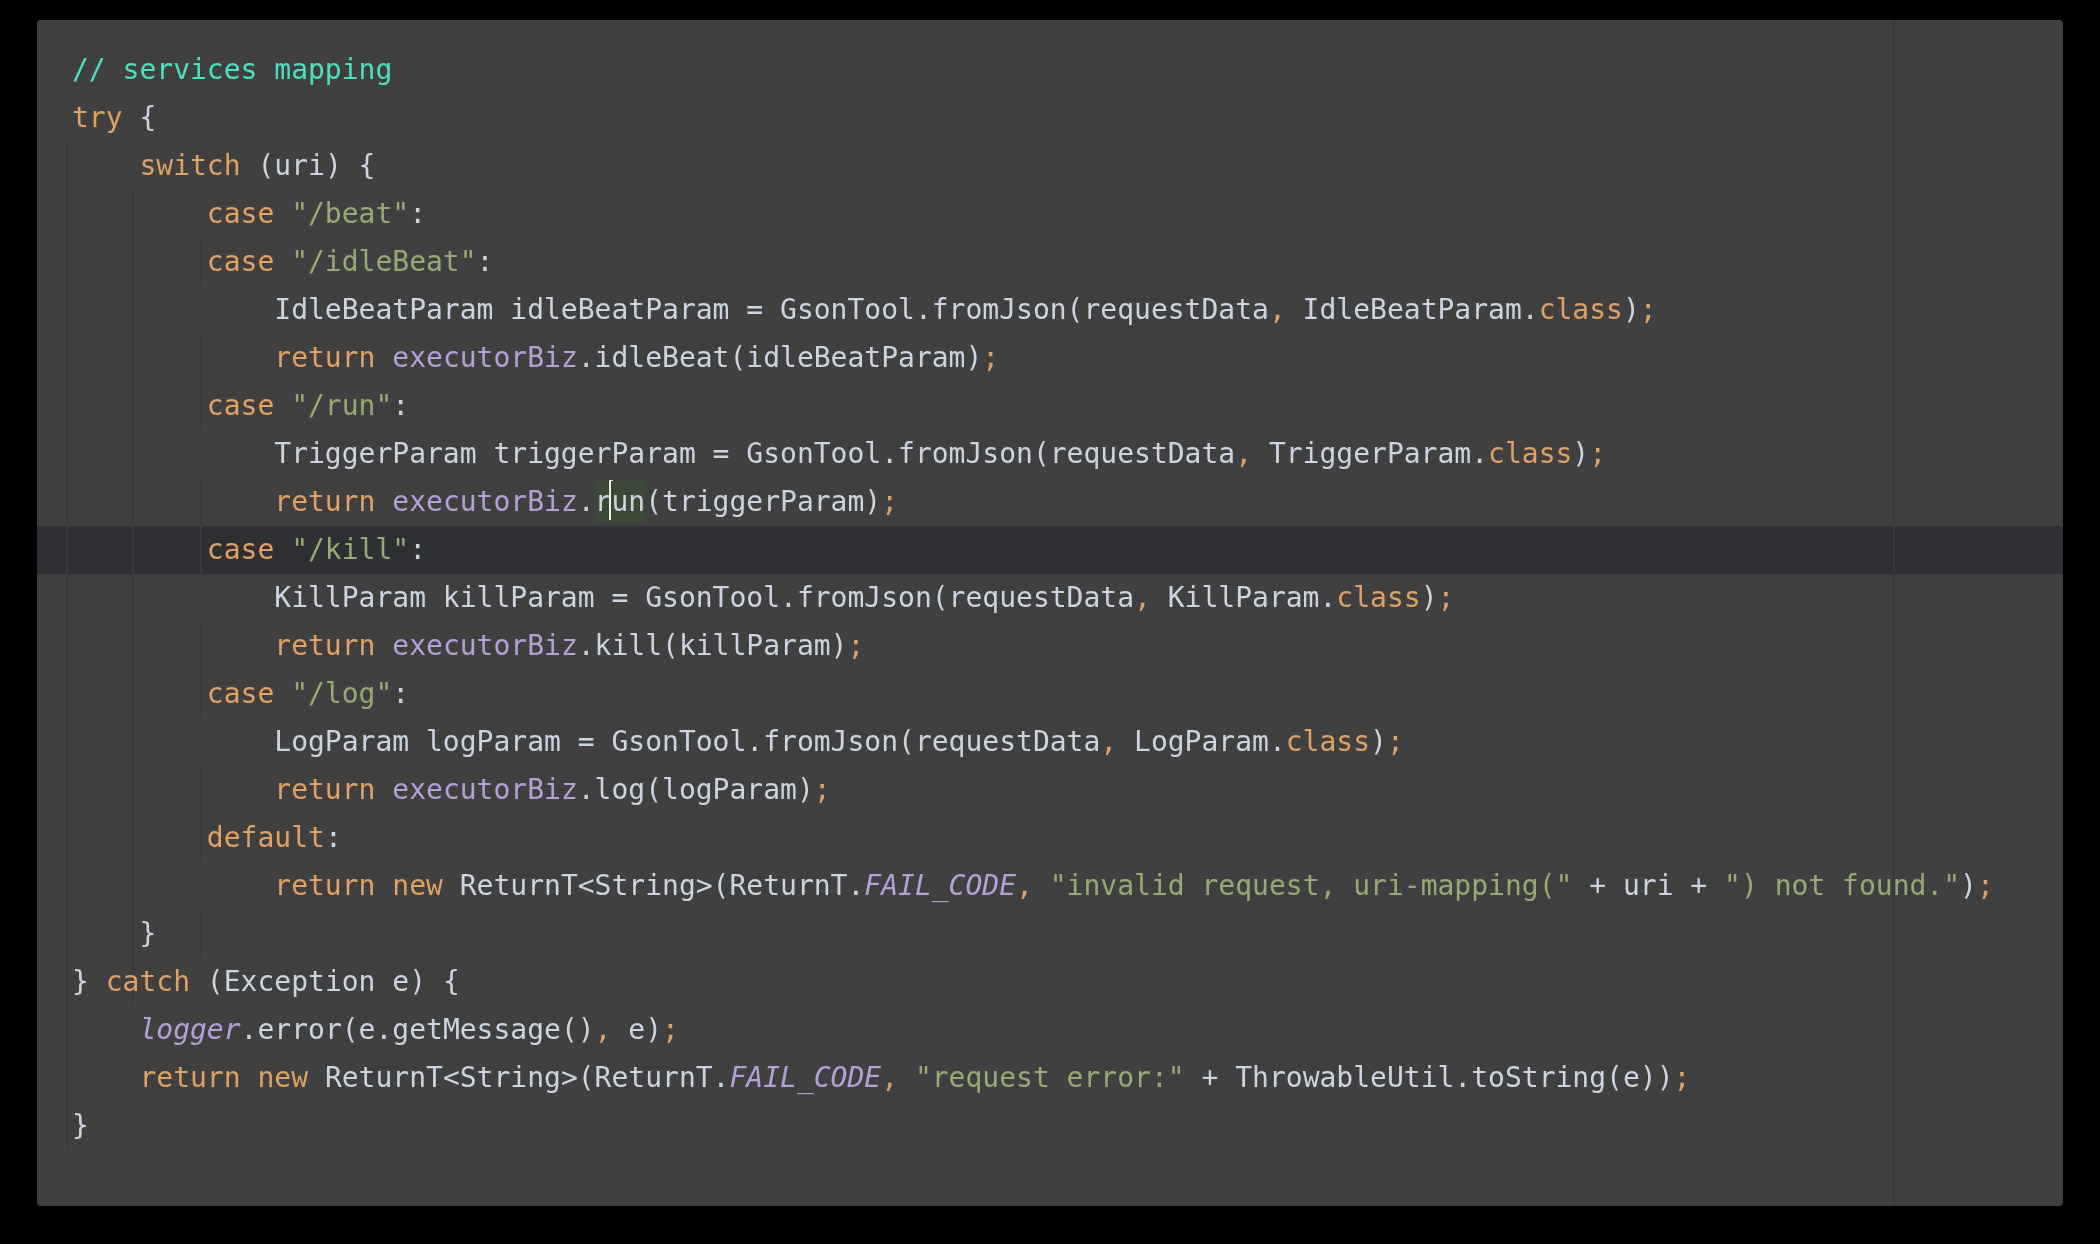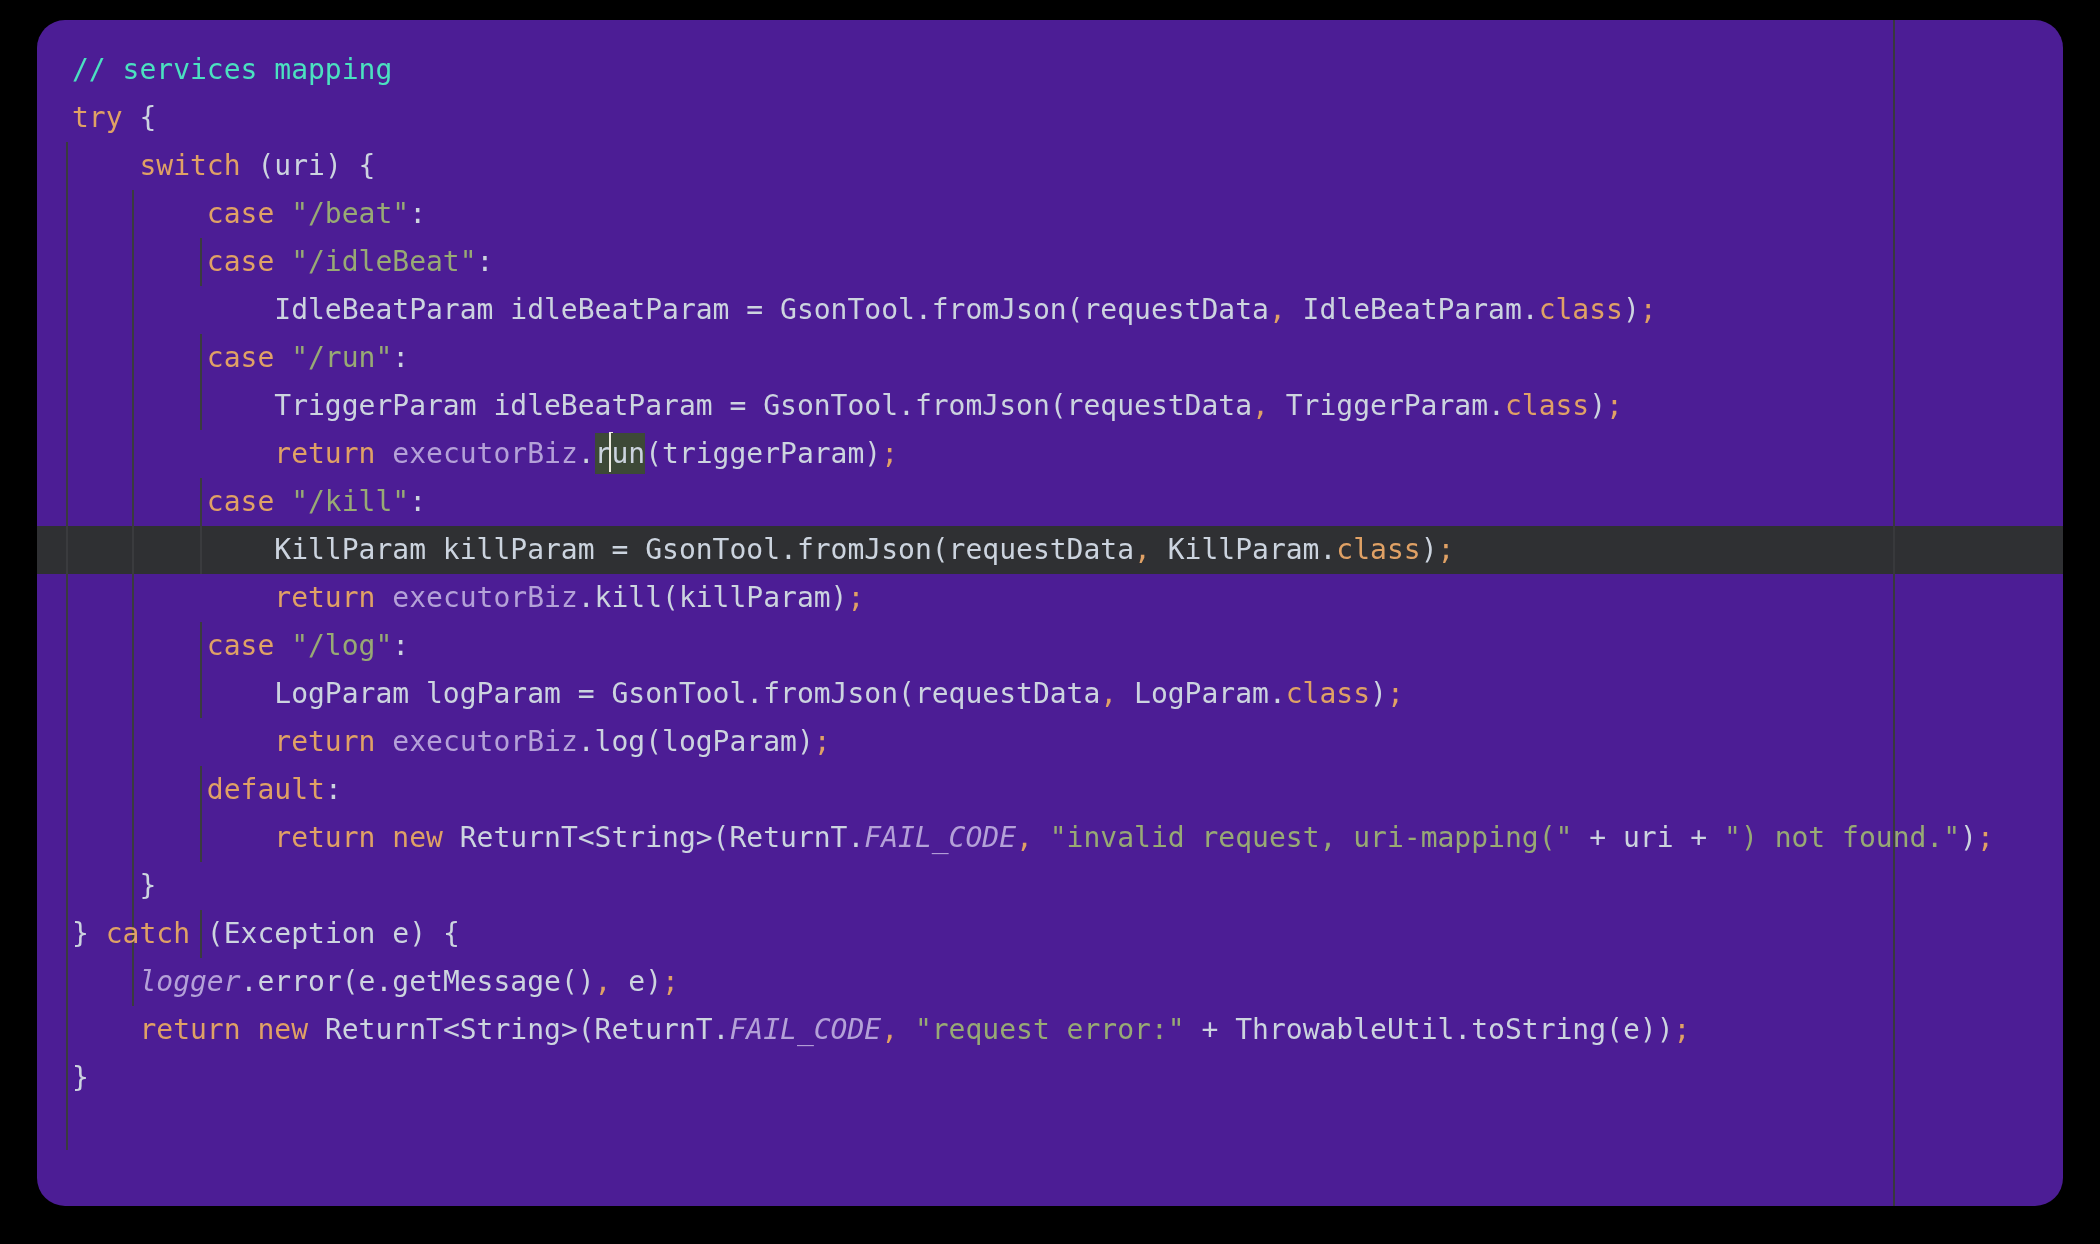--- a/index.html
+++ b/index.html
@@ -5,22 +5,22 @@
   html, body {
     margin: 0; padding: 0;
     width: 2100px; height: 1244px;
     background: #000000;
     overflow: hidden;
   }
   .editor-panel {
     position: absolute;
     left: 37px; top: 20px;
     width: 2026px; height: 1186px;
-    background: #4c1d95;
-    border-radius: 28px;
+    background: #404040;
+    border-radius: 4px;
     overflow: hidden;
     font-family: "DejaVu Sans Mono", "Liberation Mono", monospace;
     font-size: 28px;
     line-height: 48px;
   }
   .layer { position: absolute; inset: 0; }
   .deco-layer { z-index: 1; }
   .text-layer  { z-index: 2; padding: 26px 0 0 35px; }
 
   .current-line {
@@ -87,22 +87,23 @@
       <div class="wrap-ruler"></div>
     </div>
 
     <div class="layer text-layer" id="code-area">
         <div class="code-line"><span class="tok-com">// services mapping</span></div>
         <div class="code-line"><span class="tok-kw">try</span><span class="tok-pl"> {</span></div>
         <div class="code-line"><span class="tok-pl">    </span><span class="tok-kw">switch</span><span class="tok-pl"> (uri) {</span></div>
         <div class="code-line"><span class="tok-pl">        </span><span class="tok-kw">case</span><span class="tok-pl"> </span><span class="tok-str">"/beat"</span><span class="tok-pl">:</span></div>
         <div class="code-line"><span class="tok-pl">        </span><span class="tok-kw">case</span><span class="tok-pl"> </span><span class="tok-str">"/idleBeat"</span><span class="tok-pl">:</span></div>
         <div class="code-line"><span class="tok-pl">            </span><span class="tok-pl">IdleBeatParam idleBeatParam = GsonTool.</span><span class="tok-mi">fromJson</span><span class="tok-pl">(requestData</span><span class="tok-kw">,</span><span class="tok-pl"> IdleBeatParam.</span><span class="tok-kw">class</span><span class="tok-pl">)</span><span class="tok-kw">;</span></div>
+        <div class="code-line"><span class="tok-pl">            </span><span class="tok-kw">return</span><span class="tok-pl"> </span><span class="tok-fld">executorBiz</span><span class="tok-pl">.idleBeat(idleBeatParam)</span><span class="tok-kw">;</span></div>
         <div class="code-line"><span class="tok-pl">        </span><span class="tok-kw">case</span><span class="tok-pl"> </span><span class="tok-str">"/run"</span><span class="tok-pl">:</span></div>
-        <div class="code-line"><span class="tok-pl">            </span><span class="tok-pl">TriggerParam idleBeatParam = GsonTool.</span><span class="tok-mi">fromJson</span><span class="tok-pl">(requestData</span><span class="tok-kw">,</span><span class="tok-pl"> TriggerParam.</span><span class="tok-kw">class</span><span class="tok-pl">)</span><span class="tok-kw">;</span></div>
+        <div class="code-line"><span class="tok-pl">            </span><span class="tok-pl">TriggerParam triggerParam = GsonTool.</span><span class="tok-mi">fromJson</span><span class="tok-pl">(requestData</span><span class="tok-kw">,</span><span class="tok-pl"> TriggerParam.</span><span class="tok-kw">class</span><span class="tok-pl">)</span><span class="tok-kw">;</span></div>
         <div class="code-line"><span class="tok-pl">            </span><span class="tok-kw">return</span><span class="tok-pl"> </span><span class="tok-fld">executorBiz</span><span class="tok-pl">.</span><span class="tok-pl tok-mark">r</span><span class="caret"></span><span class="tok-pl tok-mark">un</span><span class="tok-pl">(triggerParam)</span><span class="tok-kw">;</span></div>
         <div class="code-line"><span class="tok-pl">        </span><span class="tok-kw">case</span><span class="tok-pl"> </span><span class="tok-str">"/kill"</span><span class="tok-pl">:</span></div>
         <div class="code-line"><span class="tok-pl">            </span><span class="tok-pl">KillParam killParam = GsonTool.</span><span class="tok-mi">fromJson</span><span class="tok-pl">(requestData</span><span class="tok-kw">,</span><span class="tok-pl"> KillParam.</span><span class="tok-kw">class</span><span class="tok-pl">)</span><span class="tok-kw">;</span></div>
         <div class="code-line"><span class="tok-pl">            </span><span class="tok-kw">return</span><span class="tok-pl"> </span><span class="tok-fld">executorBiz</span><span class="tok-pl">.kill(killParam)</span><span class="tok-kw">;</span></div>
         <div class="code-line"><span class="tok-pl">        </span><span class="tok-kw">case</span><span class="tok-pl"> </span><span class="tok-str">"/log"</span><span class="tok-pl">:</span></div>
         <div class="code-line"><span class="tok-pl">            </span><span class="tok-pl">LogParam logParam = GsonTool.</span><span class="tok-mi">fromJson</span><span class="tok-pl">(requestData</span><span class="tok-kw">,</span><span class="tok-pl"> LogParam.</span><span class="tok-kw">class</span><span class="tok-pl">)</span><span class="tok-kw">;</span></div>
         <div class="code-line"><span class="tok-pl">            </span><span class="tok-kw">return</span><span class="tok-pl"> </span><span class="tok-fld">executorBiz</span><span class="tok-pl">.log(logParam)</span><span class="tok-kw">;</span></div>
         <div class="code-line"><span class="tok-pl">        </span><span class="tok-kw">default</span><span class="tok-pl">:</span></div>
         <div class="code-line"><span class="tok-pl">            </span><span class="tok-kw">return</span><span class="tok-pl"> </span><span class="tok-kw">new</span><span class="tok-pl"> ReturnT&lt;String&gt;(ReturnT.</span><span class="tok-fldi">FAIL_CODE</span><span class="tok-kw">,</span><span class="tok-pl"> </span><span class="tok-str">"invalid request, uri-mapping("</span><span class="tok-pl"> + uri + </span><span class="tok-str">") not found."</span><span class="tok-pl">)</span><span class="tok-kw">;</span></div>
         <div class="code-line"><span class="tok-pl">    }</span></div>

